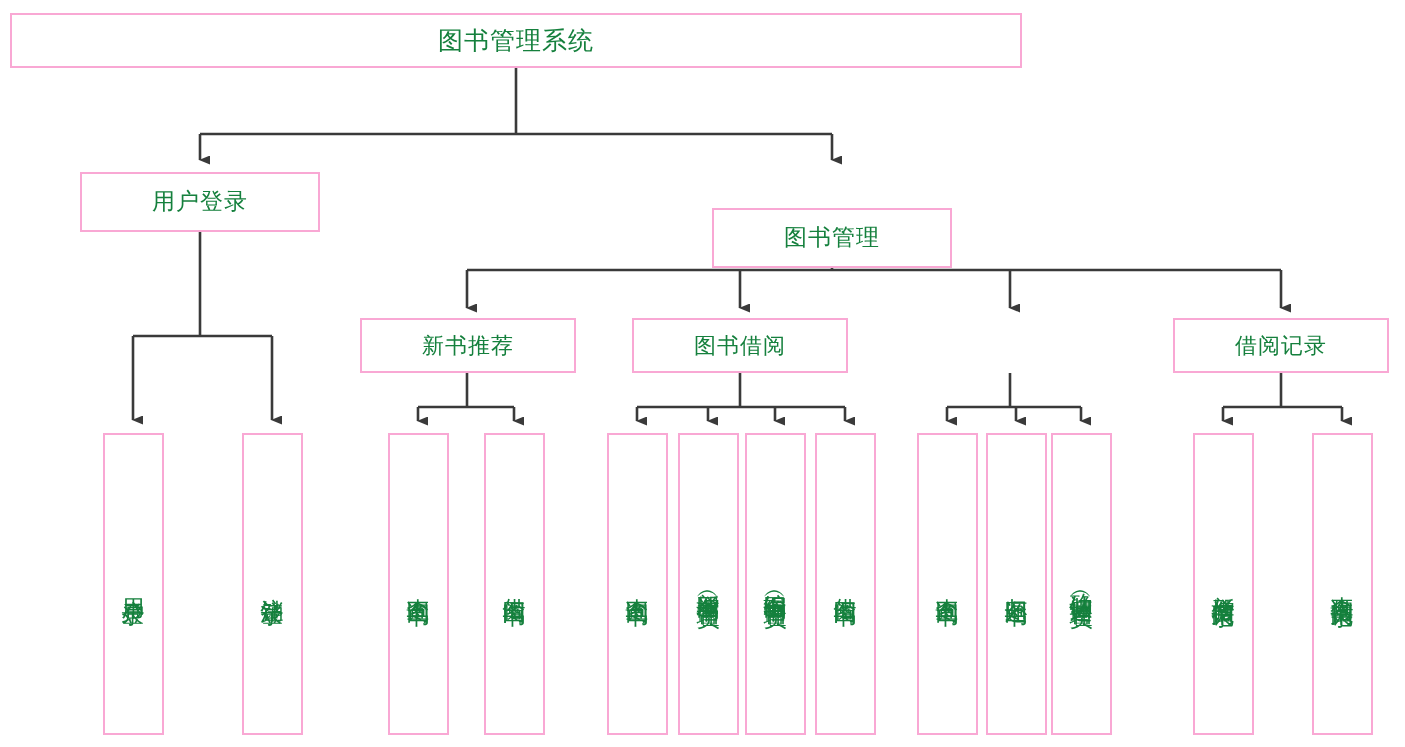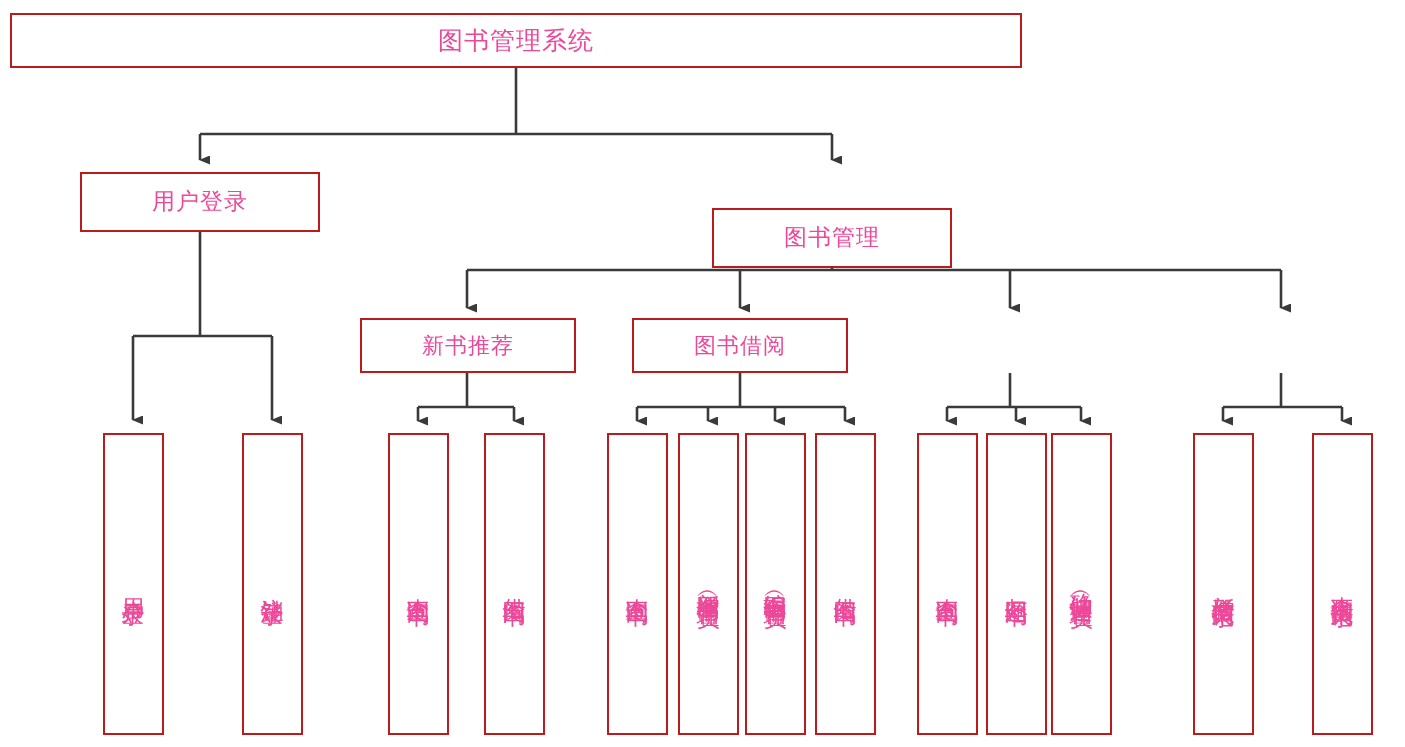--- a/index.html
+++ b/index.html
@@ -17,25 +17,25 @@
   }
   svg#wires{
     position:absolute;left:0;top:0;
     width:1405px;height:747px;
     pointer-events:none;
   }
   .node{
     position:absolute;
     box-sizing:border-box;
     background:#ffffff;
-    border:2px solid #b91c1c;
+    border:2px solid #f9a8d4;
     display:flex;
     align-items:center;
     justify-content:center;
-    color:#ec4899;
+    color:#15803d;
     line-height:1.18;
     text-align:center;
   }
   .node.root{
     font-size:25px;
     letter-spacing:1px;
   }
   .node.level2{
     font-size:23px;
     letter-spacing:1px;
@@ -139,20 +139,23 @@
   <div class="node level2" style="left:712px;top:172px;width:240px;height:60px;margin-top:36px;">
     <span>图书管理</span>
   </div>
 
   <div class="node level3" style="left:360px;top:318px;width:216px;height:55px;">
     <span>新书推荐</span>
   </div>
   <div class="node level3" style="left:632px;top:318px;width:216px;height:55px;">
     <span>图书借阅</span>
   </div>
+  <div class="node level3" style="left:1173px;top:318px;width:216px;height:55px;">
+    <span>借阅记录</span>
+  </div>
 
   <div class="node leaf" style="left:103px;top:433px;width:61px;height:302px;">
     <span class="leaf-text">用户登录</span>
   </div>
   <div class="node leaf" style="left:242px;top:433px;width:61px;height:302px;">
     <span class="leaf-text">注销登录</span>
   </div>
 
   <div class="node leaf" style="left:388px;top:433px;width:61px;height:302px;">
     <span class="leaf-text">查询图书</span>

